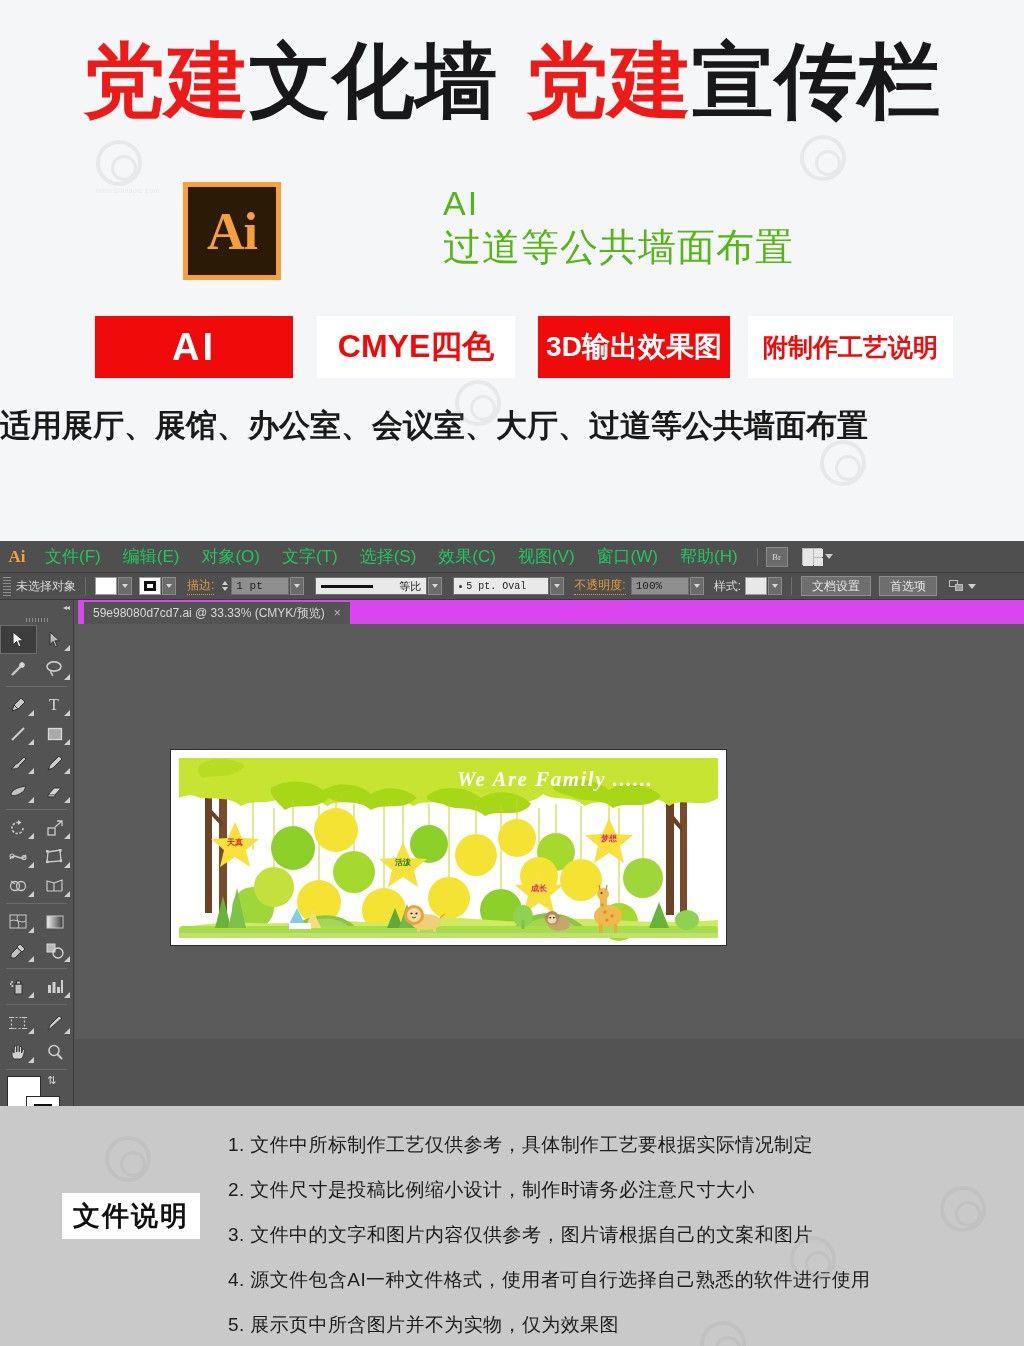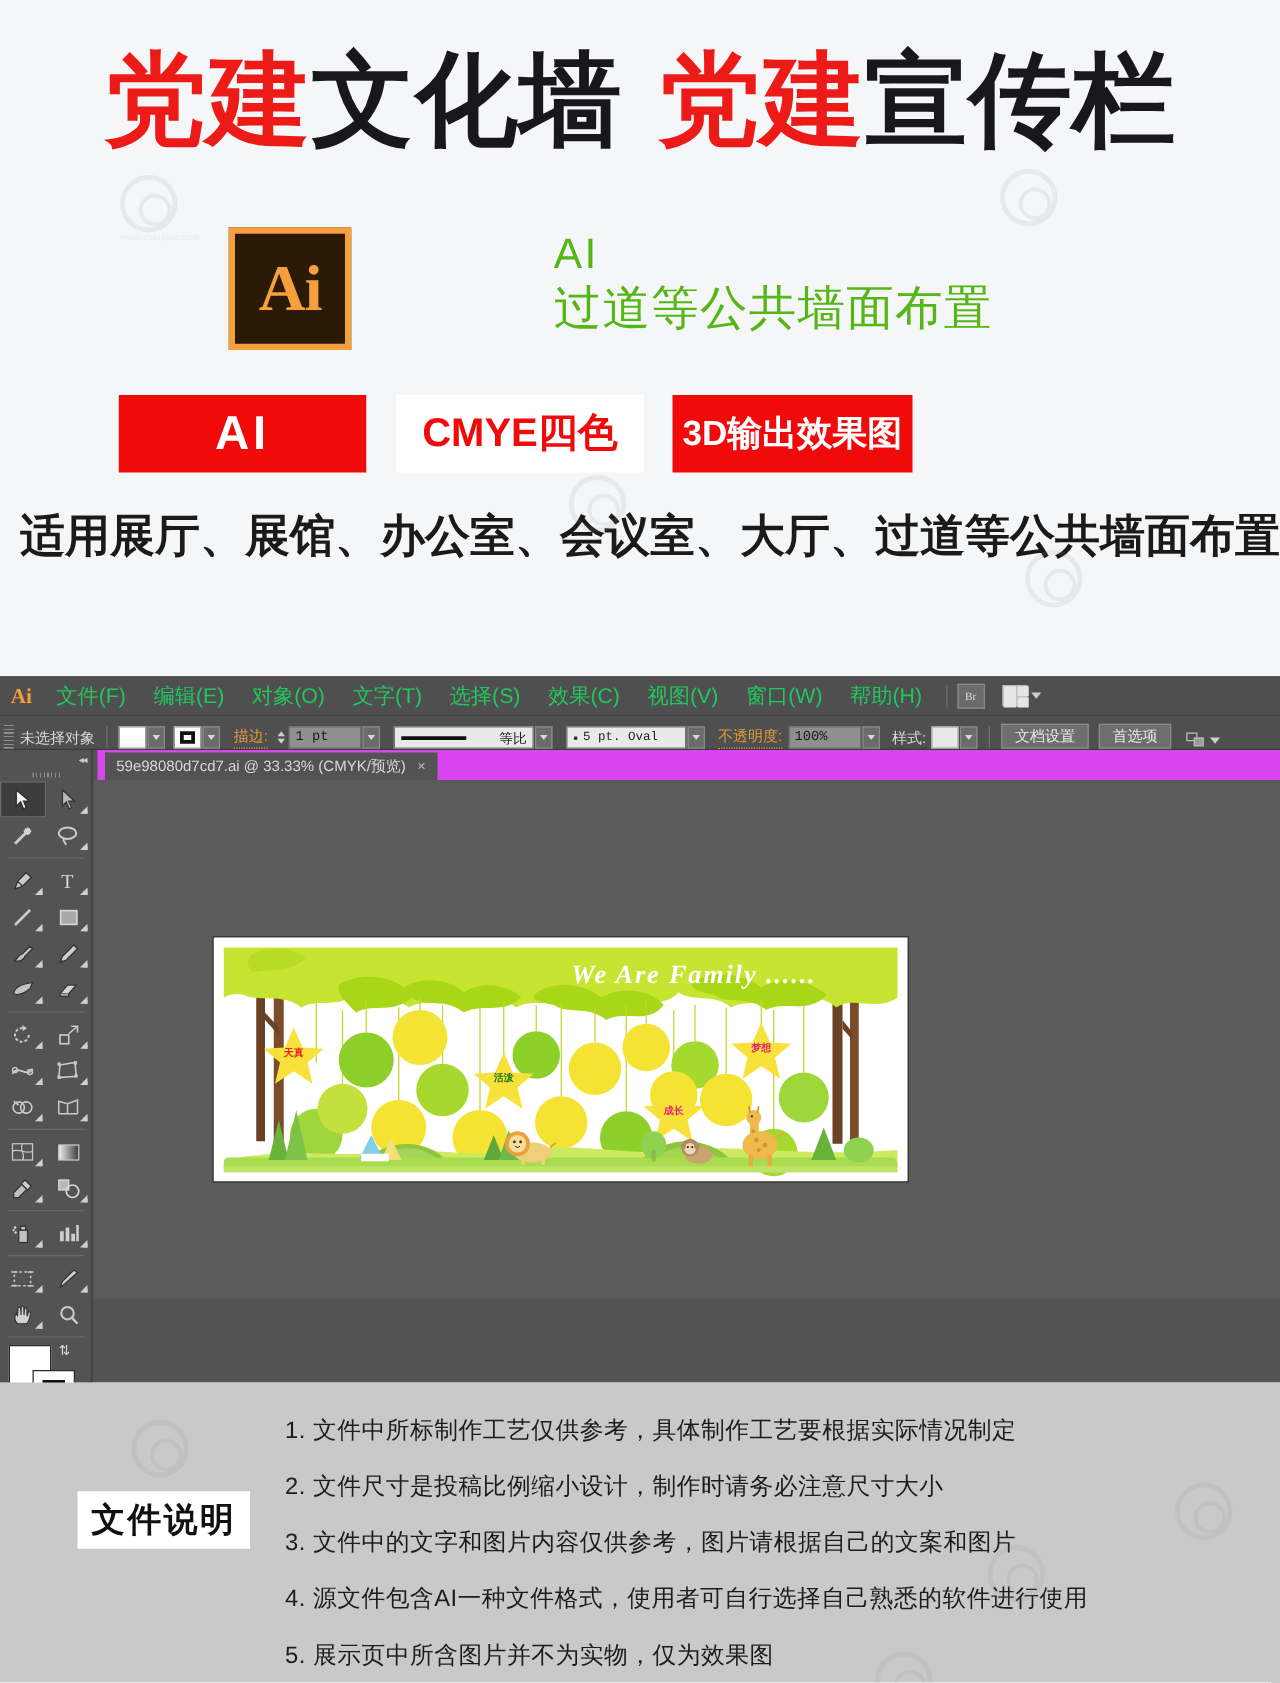--- a/index.html
+++ b/index.html
@@ -39,22 +39,22 @@
     position:absolute; top:0; height:62px;
     display:flex; align-items:center; justify-content:center;
     font-weight:bold; white-space:nowrap;
   }
   .badge.b0 { left:95px;  width:198px; background:#f00a0a; color:#ffffff; font-size:38px; letter-spacing:3px; }
   .badge.b1 { left:317px; width:198px; background:#ffffff; color:#f00a0a; font-size:32px; }
   .badge.b2 { left:538px; width:192px; background:#f00a0a; color:#ffffff; font-size:28px; }
   .badge.b3 { left:748px; width:205px; background:#ffffff; color:#f00a0a; font-size:25px; }
 
   #promo-sub {
-    position:absolute; left:0; top:405px; width:1024px; text-align:right;
-    color:#1a1a1a; font-size:36px; font-weight:bold; letter-spacing:0px; white-space:nowrap;
+    position:absolute; left:0; top:405px; width:1024px; text-align:left;
+    color:#1a1a1a; font-size:31px; font-weight:bold; letter-spacing:0px; white-space:nowrap;
   }
   #promo-sub2 {
     position:absolute; left:0; top:464px; width:1024px; text-align:center;
     color:#f00a0a; font-size:38px; font-weight:bold; letter-spacing:1px; white-space:nowrap;
   }
 
   
   .wm { position:absolute; pointer-events:none; opacity:.12; }
   .wm .ring {
     width:46px; height:46px; border-radius:50%;
@@ -94,21 +94,21 @@
     display:grid; grid-template-columns:10px 9px; grid-template-rows:8px 8px;
     gap:1px;
   }
   #layout-btn .glyph i { background:#e6e6e6; display:block; }
   #layout-btn .glyph i:nth-child(1) { grid-row:1/3; }
   .caret { width:0;height:0;border-left:4px solid transparent;border-right:4px solid transparent;border-top:5px solid #cfcfcf; }
 
   #ctrlbar {
     position:absolute; left:0; top:32px; width:1024px; height:27px;
     background:#4f4f4f; border-bottom:1px solid #3a3a3a;
-    display:flex; align-items:flex-end; font-size:12px; color:#d8d8d8;
+    display:flex; align-items:center; font-size:12px; color:#d8d8d8;
   }
   #ctrlbar .grip { width:8px; height:19px; margin:0 5px 0 3px;
     background:repeating-linear-gradient(to bottom,#8d8d8d 0 1px,transparent 1px 3px); }
   #ctrlbar .lbl { white-space:nowrap; }
   #ctrlbar .lbl.dashed { color:#e09a3c; border-bottom:1px dotted #e09a3c; }
   #ctrlbar .vsep { width:1px; height:18px; background:#6e6e6e; margin:0 9px; }
   .sw-combo { display:flex; align-items:center; }
   .swatch { width:22px; height:18px; border:1px solid #9a9a9a; background:#fff; }
   .swatch.stroke {
     background:#fff; display:flex; align-items:center; justify-content:center;
@@ -239,20 +239,21 @@
 
   <div id="ai-desc">
     <div class="l1">AI</div>
     <div class="l2">过道等公共墙面布置</div>
   </div>
 
   <div id="badges">
     <div class="badge b0">AI</div>
     <div class="badge b1">CMYE四色</div>
     <div class="badge b2">3D输出效果图</div>
+    <div class="badge b3">附制作工艺说明</div>
   </div>
 
   <div id="promo-sub">适用展厅、展馆、办公室、会议室、大厅、过道等公共墙面布置</div>
 
   <div class="wm" style="left:96px;top:140px;">
     <div class="ring"></div>
       <div class="txt">www.chinapic.com</div>
   </div>
   <div class="wm" style="left:800px;top:135px;">
     <div class="ring"></div>

